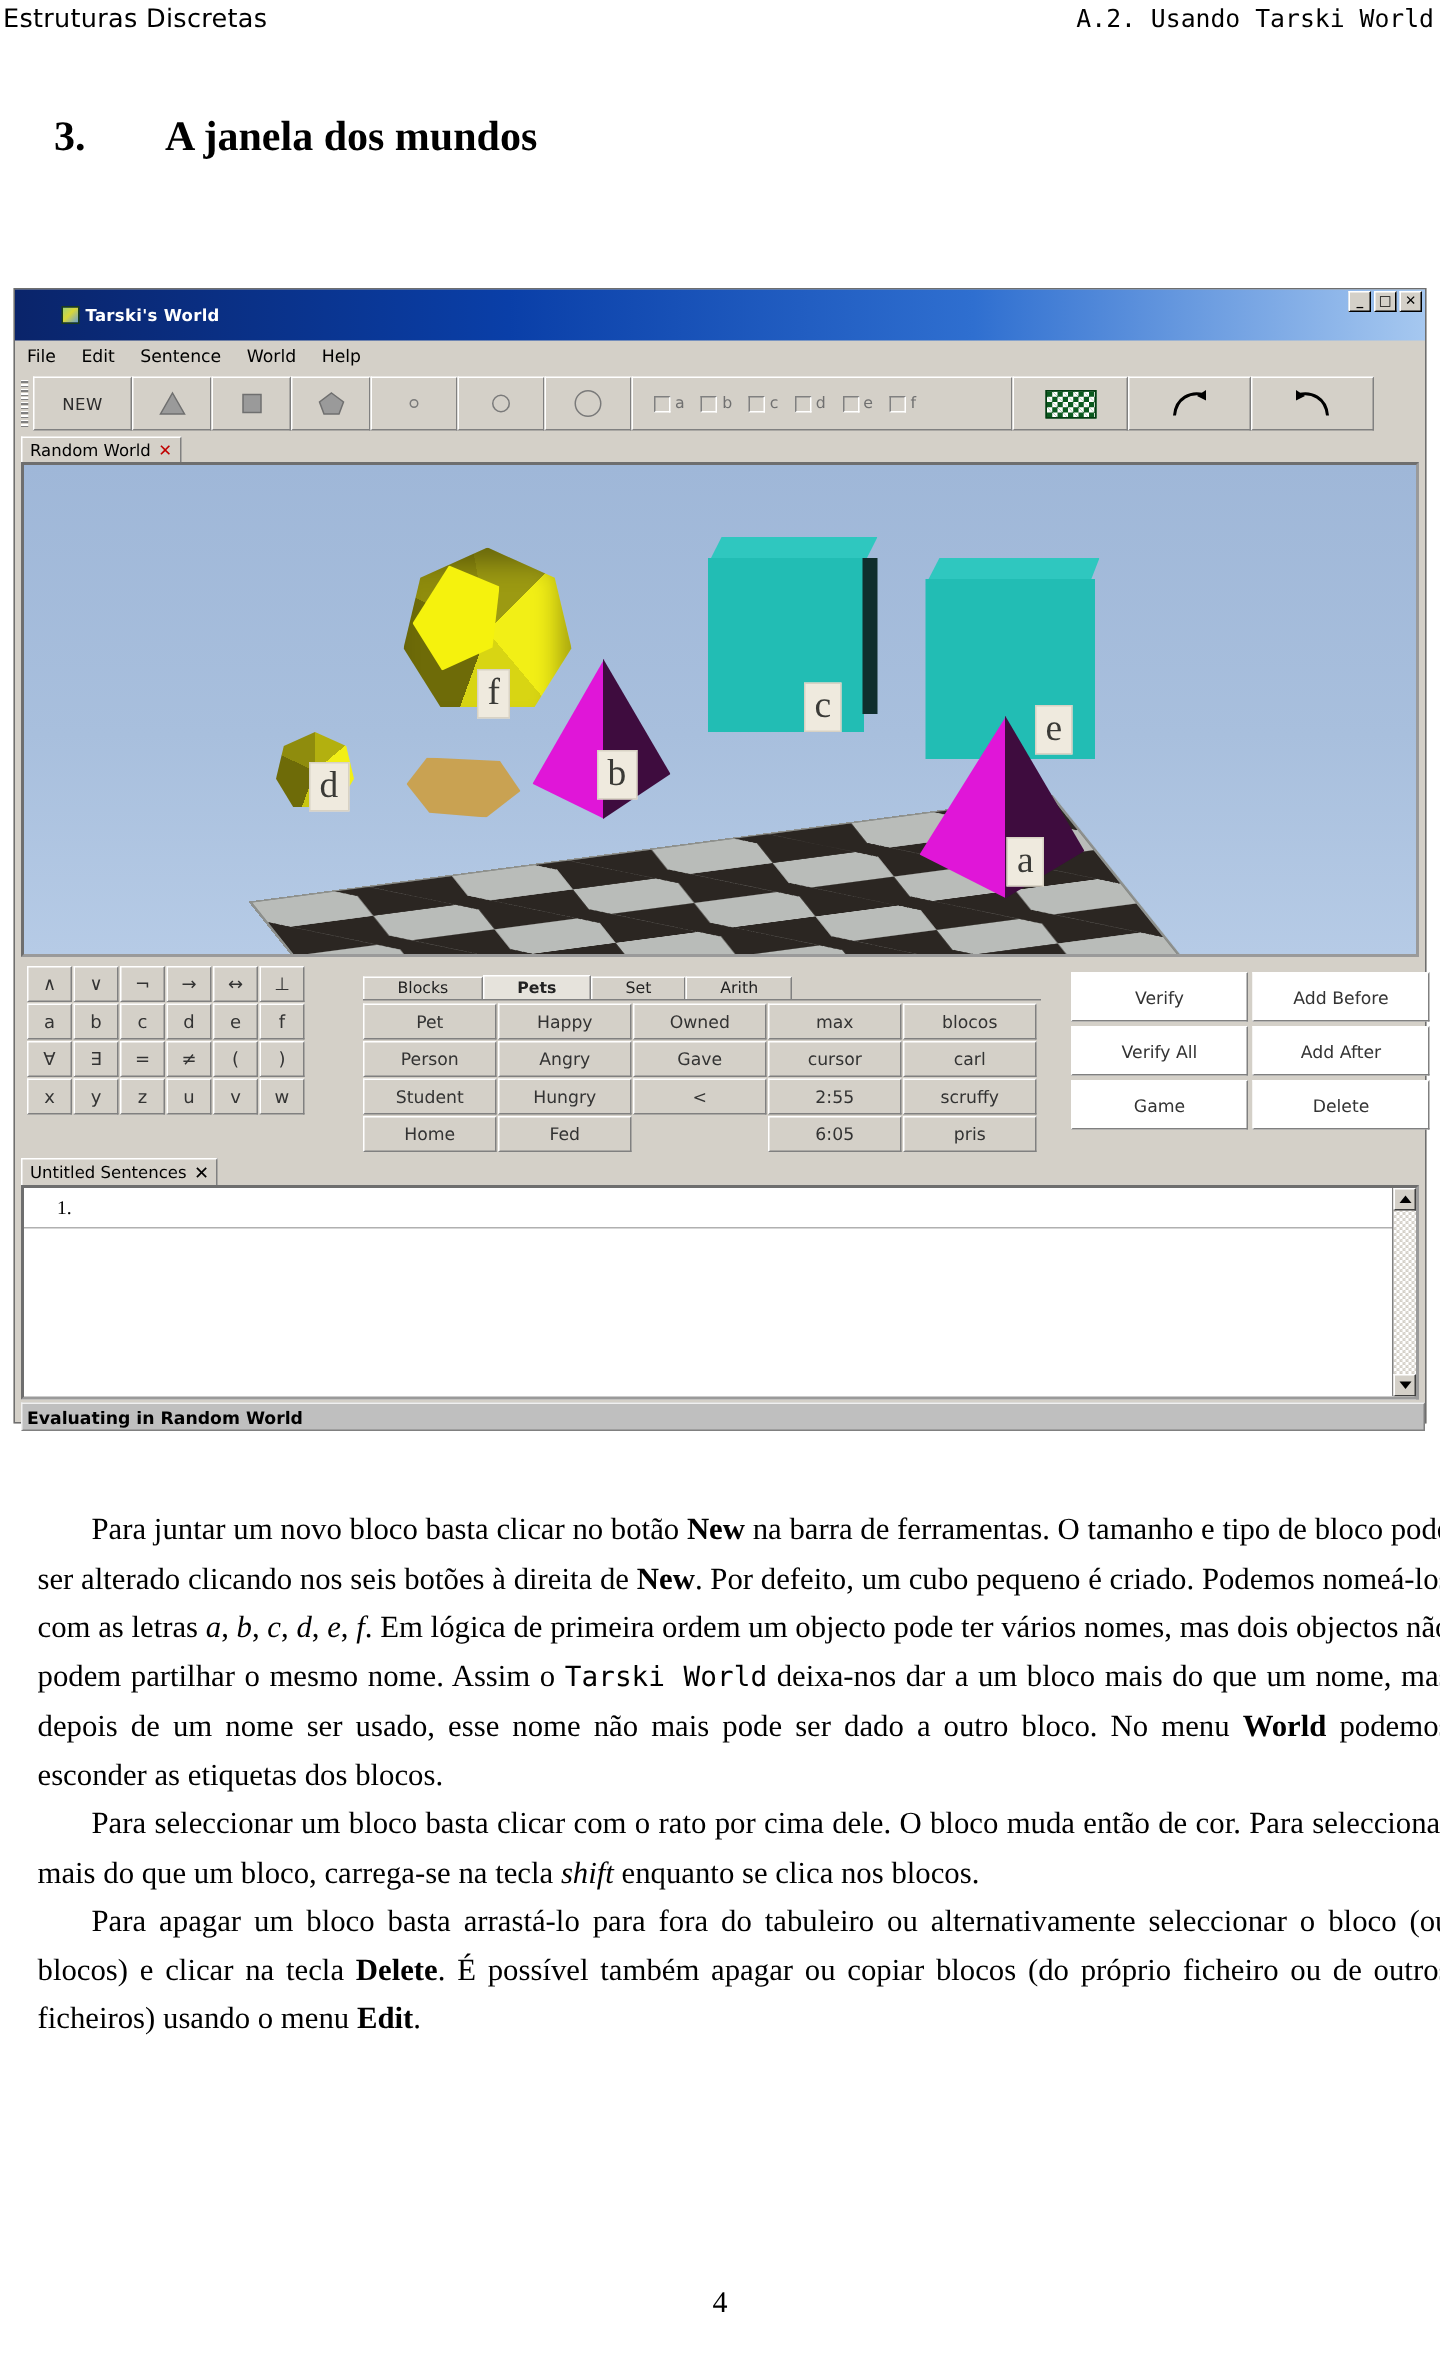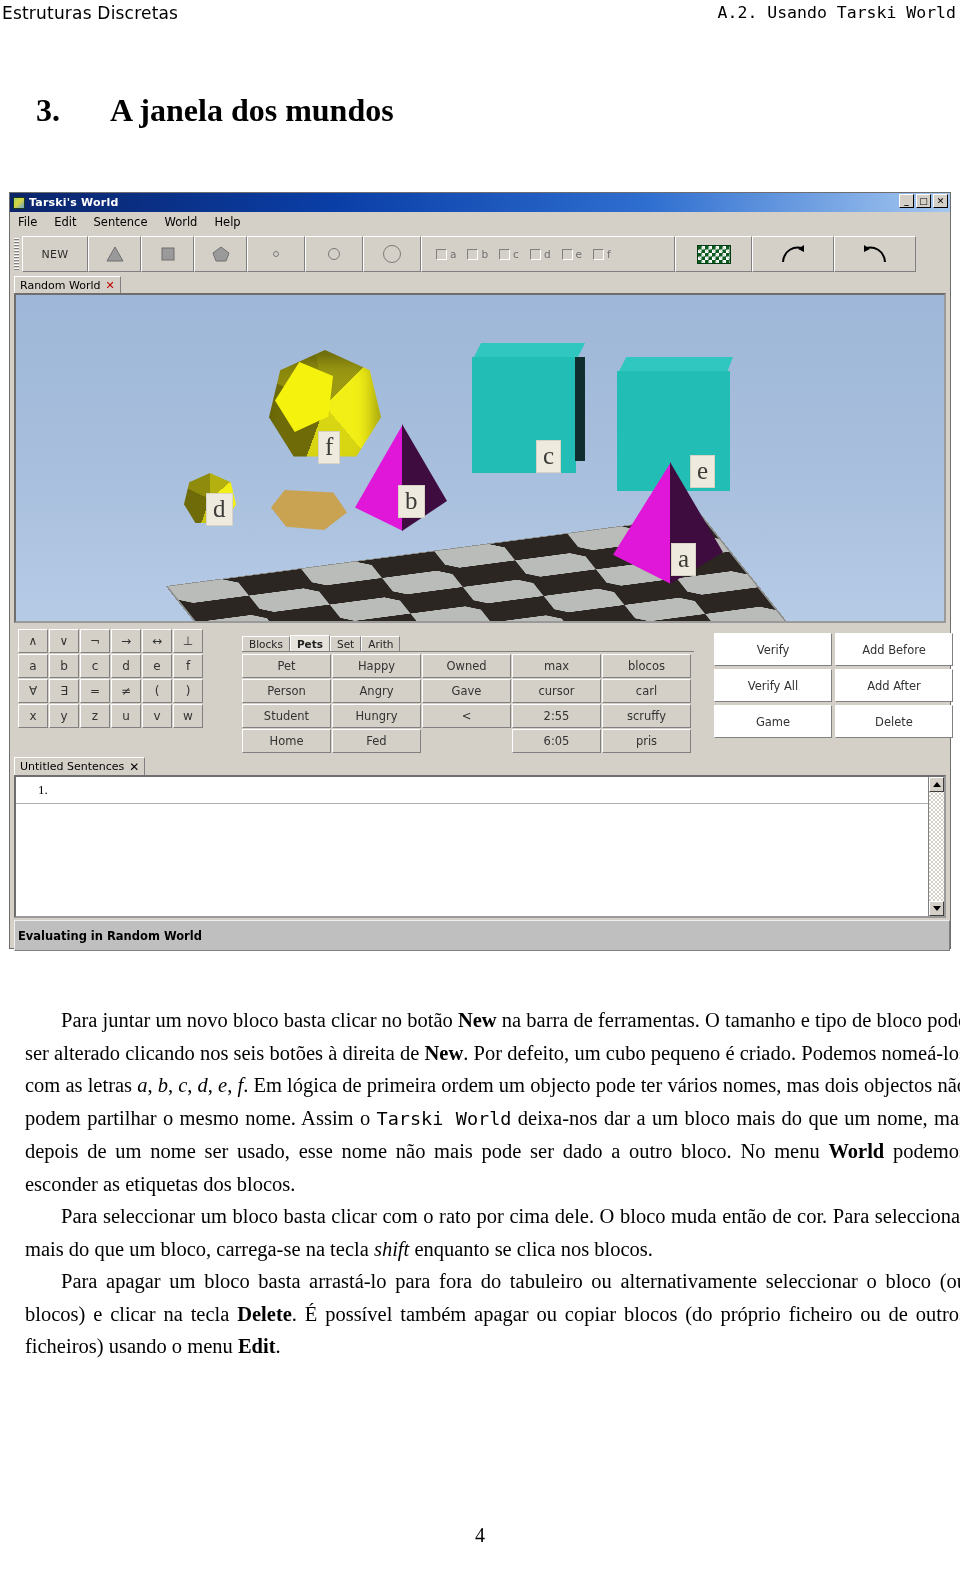--- a/index.html
+++ b/index.html
@@ -14,38 +14,38 @@
   .runhead{
     position:absolute;left:0;top:0;width:960px;height:34px;
     font-family:"DejaVu Sans", sans-serif;
     font-size:17px;
   }
   .runhead .left{position:absolute;left:2px;top:3px;letter-spacing:.2px;}
   .runhead .right{position:absolute;right:4px;top:3px;font-family:"DejaVu Sans Mono", monospace;font-size:16.5px;letter-spacing:0px;}
 
   
   .sec-head{
-    position:absolute;left:36px;top:92px;
+    position:absolute;left:36px;top:76px;
     font-family:"Liberation Serif", serif;
-    font-size:32px;font-weight:bold;
+    font-size:28px;font-weight:bold;
   }
   .sec-head .num{display:inline-block;width:74px;}
 
   
   .figure{
     position:absolute;left:9px;top:192px;width:942px;height:757px;
     border:1px solid #6e6e6e;
     background:#d4d0c8;
     box-sizing:border-box;
     font-family:"DejaVu Sans", sans-serif;
   }
   .titlebar{
-    position:relative;height:19px;
+    position:relative;height:34px;
     background:linear-gradient(to right,#0a246a 0%,#0a3fa8 35%,#2f6fd0 68%,#a6c8f0 100%);
-    display:flex;align-items:center;
+    display:flex;align-items:center;padding-left:28px;
   }
   .tb-icon{
     width:12px;height:12px;margin-left:3px;margin-right:4px;
     background:linear-gradient(135deg,#9fd27a 0%,#d8d83a 45%,#6b9fd8 100%);
     border:1px solid #1b3c1b;box-sizing:border-box;flex:none;
   }
   .tb-title{color:#fff;font-size:11px;font-weight:bold;letter-spacing:.2px;}
   .tb-btns{position:absolute;right:2px;top:1px;display:flex;gap:2px;}
   .tb-btn{
     width:15px;height:14px;background:#d4d0c8;
@@ -180,21 +180,21 @@
     box-sizing:border-box;
     display:flex;align-items:center;justify-content:center;
     font-size:12px;color:#333;font-family:"DejaVu Sans", sans-serif;
   }
 
   .predpanel{
     position:absolute;left:228px;top:6px;width:452px;
   }
   .predtabs{display:flex;align-items:flex-end;height:16px;border-bottom:1px solid #808080;}
   .ptab{
-    height:15px;padding:0 6px;font-size:10.5px;color:#222;background:#d4d0c8;
+    height:15px;padding:0 22px;font-size:10.5px;color:#222;background:#d4d0c8;
     border:1px solid #fff;border-right-color:#808080;border-bottom:none;
     box-sizing:border-box;display:flex;align-items:center;
   }
   .ptab.active{background:#e6e3dc;font-weight:bold;height:16px;}
   .predgrid{
     display:grid;grid-template-columns:repeat(5,89px);grid-auto-rows:24px;gap:1px;
     margin-top:2px;
   }
   .pbtn{
     background:#d4d0c8;border:1px solid #fff;
@@ -248,21 +248,21 @@
     position:absolute;left:0;width:15px;height:15px;background:#d4d0c8;
     border:1px solid #fff;border-right-color:#404040;border-bottom-color:#404040;
     box-sizing:border-box;display:flex;align-items:center;justify-content:center;
   }
   .sbtn.up{top:0;} .sbtn.dn{bottom:0;}
   .tri{width:0;height:0;border-left:4px solid transparent;border-right:4px solid transparent;}
   .tri.up{border-bottom:5px solid #000;}
   .tri.dn{border-top:5px solid #000;}
 
   .statusbar{
-    margin:2px 0 0 4px;height:31px;background:#bfbfbf;
+    margin:2px 0 0 4px;height:19px;background:#bfbfbf;
     border:1px solid #f0f0f0;border-right-color:#808080;border-bottom-color:#808080;
     box-sizing:border-box;display:flex;align-items:center;padding-left:3px;
     font-size:11.5px;font-weight:bold;color:#000;
   }
 
   
   .bodytext{
     position:absolute;left:9px;top:1004px;width:942px;
     font-family:"Liberation Serif", serif;
     font-size:20.5px;line-height:32.5px;

